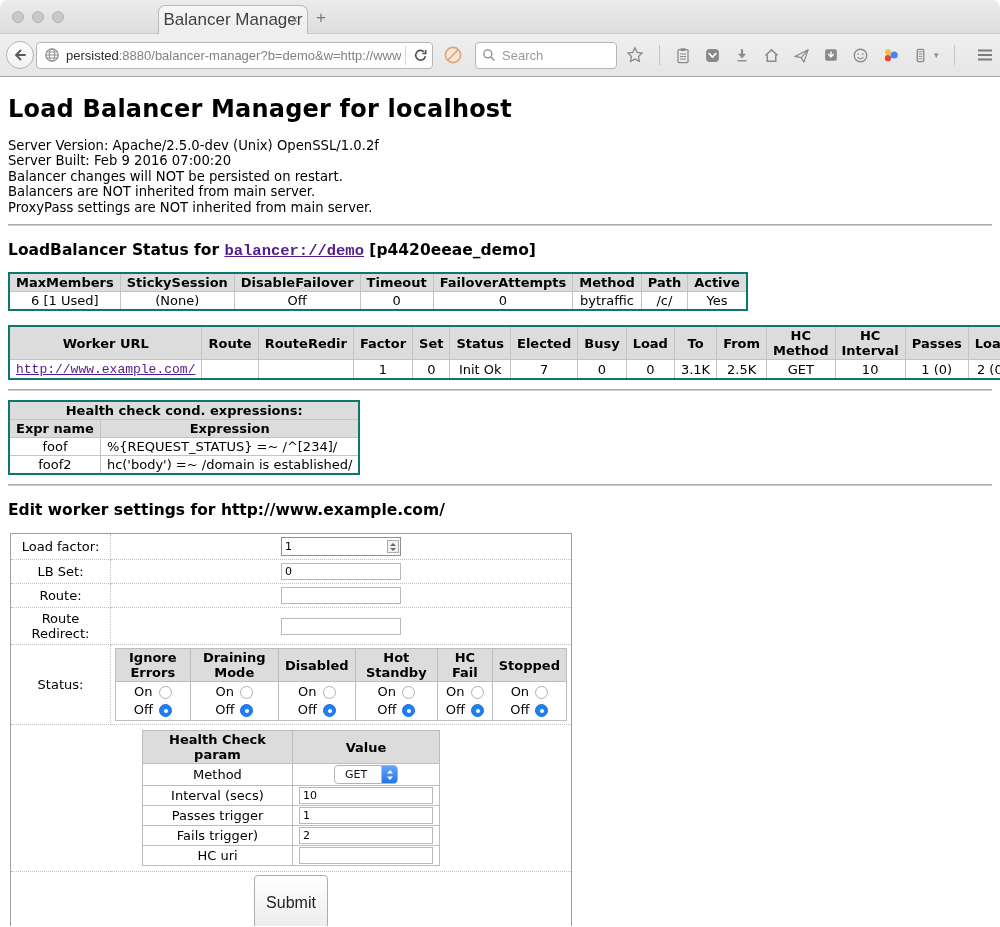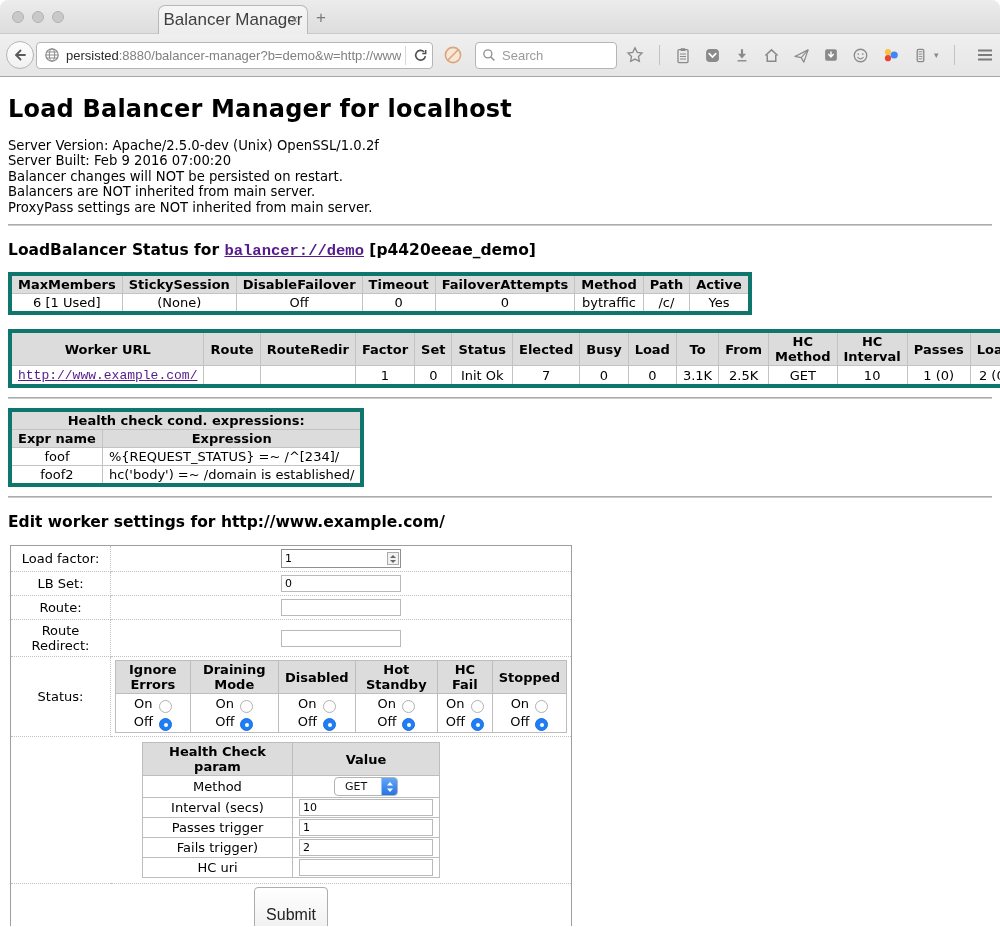--- a/index.html
+++ b/index.html
@@ -37,21 +37,21 @@
 
   
   .content { height:849px; background:#fff; padding:2px 8px 0 8px; overflow:hidden;
              font-family:"DejaVu Sans", sans-serif; color:#000; }
   h1.pagetitle { font-size:24px; font-weight:bold; margin:16px 0 15px 0; letter-spacing:0.2px; }
   .info div { font-size:13.2px; line-height:15.4px; }
   hr.rule { border:0; height:2px; background:linear-gradient(#9b9b9b,#dcdcdc); margin:9px 0; }
   h3.sec { font-size:15.5px; font-weight:bold; margin:15px 0 12px 0; }
   h3.sec a { color:#551a8b; }
 
-  table.dt { border-collapse:collapse; border:4px solid #0f766e; margin:0 0 2px 0; }
+  table.dt { border-collapse:collapse; border:2px solid #0f766e; margin:0 0 2px 0; }
   table.dt th, table.dt td { border:1px solid #c3c3c3; font-size:13px; padding:1px 6px; text-align:center; font-family:"DejaVu Sans",sans-serif; }
   table.dt th { background:#dcdcdc; font-weight:bold; }
   table.worker { margin-top:14px; }
   table.expr { margin-top:6px; }
   table.expr td.exprtxt { text-align:left; }
   a.plink { color:#551a8b; text-decoration:underline;font-family:Liberation Mono, monospace; }
 
   
   table.formtable { border-collapse:collapse; border:1px solid #9e9e9e; width:562px; margin:14px 0 10px 2px; }
   table.formtable > tbody > tr > td { border-bottom:1px dotted #c0c0c0; font-size:13px; padding:3px 4px; }
@@ -63,21 +63,21 @@
   .tinput { width:120px; height:17px; border:1px solid #b9b9b9; font-size:11px; padding:1px 3px; font-family:"DejaVu Sans",sans-serif; background:#fff; }
   .numwrap { position:relative; display:inline-block; }
   .numinput { height:19px; border:1px solid #8f8f8f; padding-right:15px; }
   .spinner { position:absolute; right:2px; top:3px; width:12px; height:13px; border:1px solid #ababab; background:#f2f2f2; display:flex; flex-direction:column; align-items:center; justify-content:center; gap:2px; }
   .sp-up { width:0; height:0; border-left:3px solid transparent; border-right:3px solid transparent; border-bottom:3px solid #666; }
   .sp-dn { width:0; height:0; border-left:3px solid transparent; border-right:3px solid transparent; border-top:3px solid #666; }
 
   table.inner { border-collapse:collapse; border:1px solid #9e9e9e; display:inline-table; }
   table.inner th, table.inner td { border:1px solid #bdbdbd; font-size:13px; padding:1px 6px; text-align:center; }
   table.inner th { background:#dcdcdc; font-weight:bold; }
-  .rline { display:flex; align-items:flex-end; justify-content:center; gap:6px; line-height:18px; }
+  .rline { display:flex; align-items:center; justify-content:center; gap:6px; line-height:18px; }
   .radio { width:13px; height:13px; border-radius:50%; border:1px solid #b0b0b0; background:#fff; display:inline-block; position:relative; }
   .radio.sel { background:#1f7ef6; border-color:#186ede; }
   .radio.sel::after { content:""; position:absolute; left:4px; top:4px; width:4px; height:4px; border-radius:50%; background:#fff; }
 
   .hcwrap { margin:2px 0; }
   .macselect { display:inline-flex; align-items:stretch; border:1px solid #b3b3b3; border-radius:4px; background:#fff; height:19px; overflow:hidden; vertical-align:middle; }
   .ms-text { font-size:11px; padding:2px 8px 0 10px; min-width:46px; text-align:left; color:#111; }
   .ms-text.small { min-width:34px; }
   .ms-btn { width:16px; background:linear-gradient(#63a7f8,#2374e6); display:flex; align-items:center; justify-content:center; border-left:1px solid #9cc2f2; }
   .hcinput { width:134px; }

